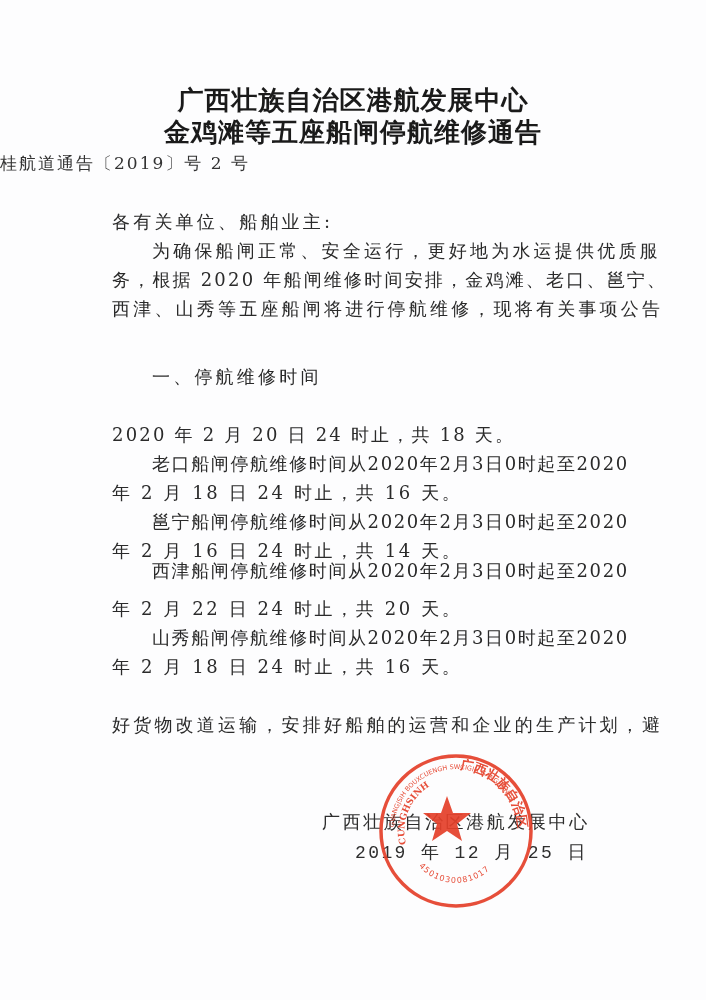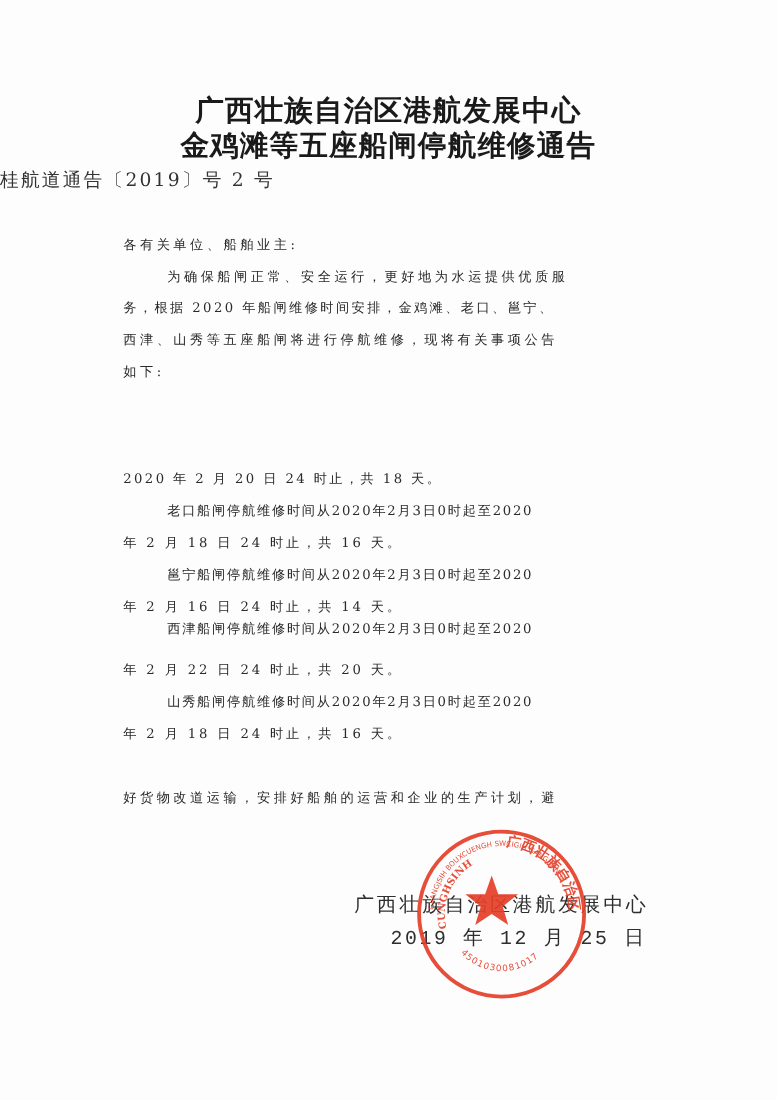--- a/index.html
+++ b/index.html
@@ -16,21 +16,21 @@
     white-space: nowrap;
   }
   .t1 { top: 83px; }
   .t2 { top: 115px; }
   .doc-no {
     position: absolute; left: 0; width: 706px; top: 152px; text-align: left;
     font-size: 17px; letter-spacing: 2px; color: #333;
   }
   .line {
     position: absolute; left: 112px; width: 495px;
-    font-size: 12px; line-height: 22px; white-space: nowrap; color: #2a2a2a;
+    font-size: 18px; line-height: 22px; white-space: nowrap; color: #2a2a2a;
     letter-spacing: 3.2px;
   }
   .indent { left: 152px; width: 455px; }
   .sig {
     position: absolute; font-size: 18px; white-space: nowrap; color: #2e2e2e; z-index: 1;
   }
   .sig1 { left: 322px; top: 810px; letter-spacing: 2.6px; }
   .sig2 { left: 355px; top: 840px; letter-spacing: 2.4px; font-family: Liberation Mono, monospace; }
   .stamp { position: absolute; left: 376px; top: 752px; width: 160px; height: 158px; z-index: 2; opacity: 0.92; pointer-events: none; }
 </style>
@@ -41,22 +41,22 @@
 
   <div class="title t1">广西壮族自治区港航发展中心</div>
   <div class="title t2">金鸡滩等五座船闸停航维修通告</div>
   <div class="doc-no">桂航道通告〔2019〕号 2 号</div>
 
   <div class="line" style="top:211px">各有关单位、船舶业主:</div>
 
   <div class="line indent" style="top:240px">为确保船闸正常、安全运行，更好地为水运提供优质服</div>
   <div class="line" style="top:269px; letter-spacing:2.2px">务，根据 2020 年船闸维修时间安排，金鸡滩、老口、邕宁、</div>
   <div class="line" style="top:298px">西津、山秀等五座船闸将进行停航维修，现将有关事项公告</div>
-  <div class="line" style="top:327px">如下:</div>
 
+  <div class="line indent" style="top:366px">一、停航维修时间</div>
 
   <div class="line" style="top:424px; letter-spacing:2.2px">2020 年 2 月 20 日 24 时止，共 18 天。</div>
 
   <div class="line indent" style="top:453px; letter-spacing:1.6px">老口船闸停航维修时间从2020年2月3日0时起至2020</div>
   <div class="line" style="top:482px; letter-spacing:2.6px">年 2 月 18 日 24 时止，共 16 天。</div>
 
   <div class="line indent" style="top:511px; letter-spacing:1.6px">邕宁船闸停航维修时间从2020年2月3日0时起至2020</div>
   <div class="line" style="top:540px; letter-spacing:2.6px">年 2 月 16 日 24 时止，共 14 天。</div>
 
   <div class="line indent" style="top:560px; letter-spacing:1.6px">西津船闸停航维修时间从2020年2月3日0时起至2020</div>

